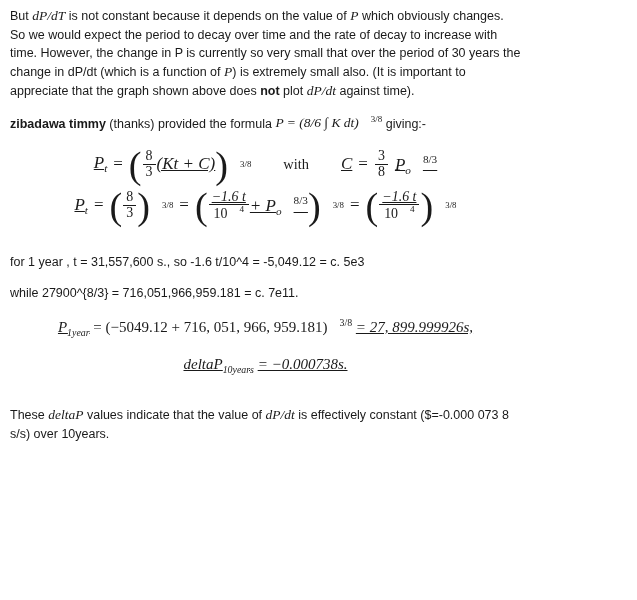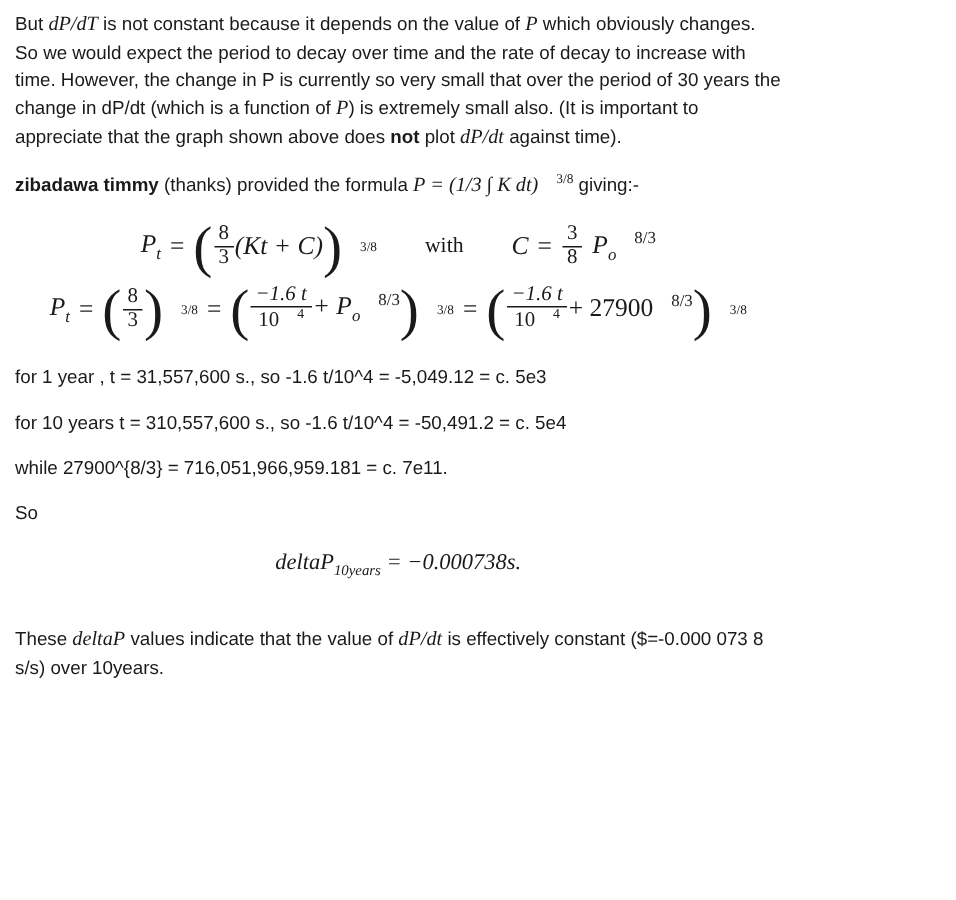--- a/index.html
+++ b/index.html
@@ -21,20 +21,21 @@
     box-sizing: border-box;
     width: 531px;
   }
   p.para {
     margin: 0 0 12px 0;
     text-align: left;
   }
   .math {
     font-family: "Liberation Serif", serif;
     font-style: italic;
+    text-decoration: underline;
   }
   .math-up {
     font-family: "Liberation Serif", serif;
     font-style: normal;
   }
   .bold {
     font-weight: bold;
   }
   .center-eq {
     text-align: center;
@@ -107,21 +108,21 @@
 </head>
 <body>
 
 <div class="page">
 
   <p class="para">
     <span>But </span><span class="inline-math">dP/dT</span><span> is not constant because it depends on the value of </span><span class="inline-math">P</span><span> which obviously changes. So we would expect the period to decay over time and the rate of decay to increase with time. However, the change in P is currently so very small that over the period of 30 years the change in dP/dt (which is a function of </span><span class="inline-math">P</span><span>) is extremely small also. (It is important to appreciate that the graph shown above does </span><span class="bold">not</span><span> plot </span><span class="inline-math">dP/dt</span><span> against time).</span>
   </p>
 
   <p class="para">
-    <span class="bold">zibadawa timmy</span><span> (thanks) provided the formula </span><span class="inline-math nowrap"><span>P = (1/3 ∫ K dt)</span><span class="sup">3/8</span></span><span> giving:-</span>
+    <span class="bold">zibadawa timmy</span><span> (thanks) provided the formula </span><span class="inline-math nowrap"><span>P = (8/6 ∫ K dt)</span><span class="sup">3/8</span></span><span> giving:-</span>
   </p>
 
   <div class="center-eq eq-big blockeq">
     <span class="eqline">
       <span class="math"><span>P</span><span class="sub">t</span></span>
       <span class="math-up">=</span>
       <span class="stacked">
         <span class="bigparen">(</span>
         <span class="frac math-up">
           <span class="num">8</span>
@@ -172,44 +173,42 @@
       </span>
 
       <span class="math-up">=</span>
 
       <span class="stacked">
         <span class="bigparen">(</span>
         <span class="frac math-up">
           <span class="num math">−1.6 t</span>
           <span class="den"><span>10</span><span class="sup">4</span></span>
         </span>
-        <span class="math-up"><span>+ 27900</span><span class="sup">8/3</span></span>
         <span class="bigparen">)</span>
         <span class="sup math-up" style="font-size:0.52em;">3/8</span>
       </span>
     </span>
   </div>
 
-  <p class="para" style="margin-top:20px;">
+  <p class="para" style="margin-top:32px;">
     <span>for 1 year , t = 31,557,600 s., so -1.6 t/10^4 = -5,049.12 = c. 5e3</span>
   </p>
 
-  <p class="para">
-    <span>for 10 years t = 310,557,600 s., so -1.6 t/10^4 = -50,491.2 = c. 5e4</span>
-  </p>
 
   <p class="para">
     <span>while 27900^{8/3} = 716,051,966,959.181 = c. 7e11.</span>
   </p>
 
-  <p class="para">
-    <span>So</span>
-  </p>
 
   <div class="center-eq" style="margin:14px 0 4px 0;">
+    <div class="indentline">
+      <span class="math"><span>P</span><span class="sub">1year</span></span>
+      <span class="math-up">= (−5049.12 + 716, 051, 966, 959.181)</span><span class="sup math-up">3/8</span>
+      <span class="math">= 27, 899.999926s,</span>
+    </div>
   </div>
 
   <div class="center-eq" style="margin:14px 0 4px 0;">
     <div class="indentline">
       <span class="math"><span>deltaP</span><span class="sub">10years</span></span>
       <span class="math">= −0.000738s.</span>
     </div>
   </div>
 
   <p class="para" style="margin-top:28px;">

